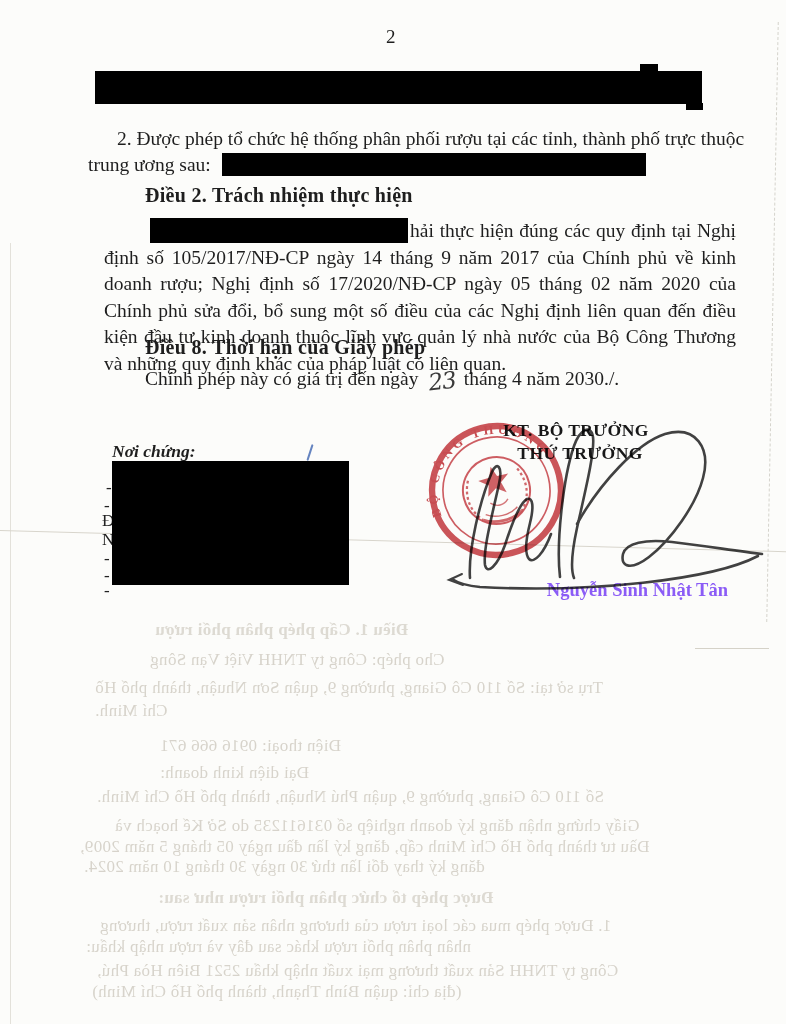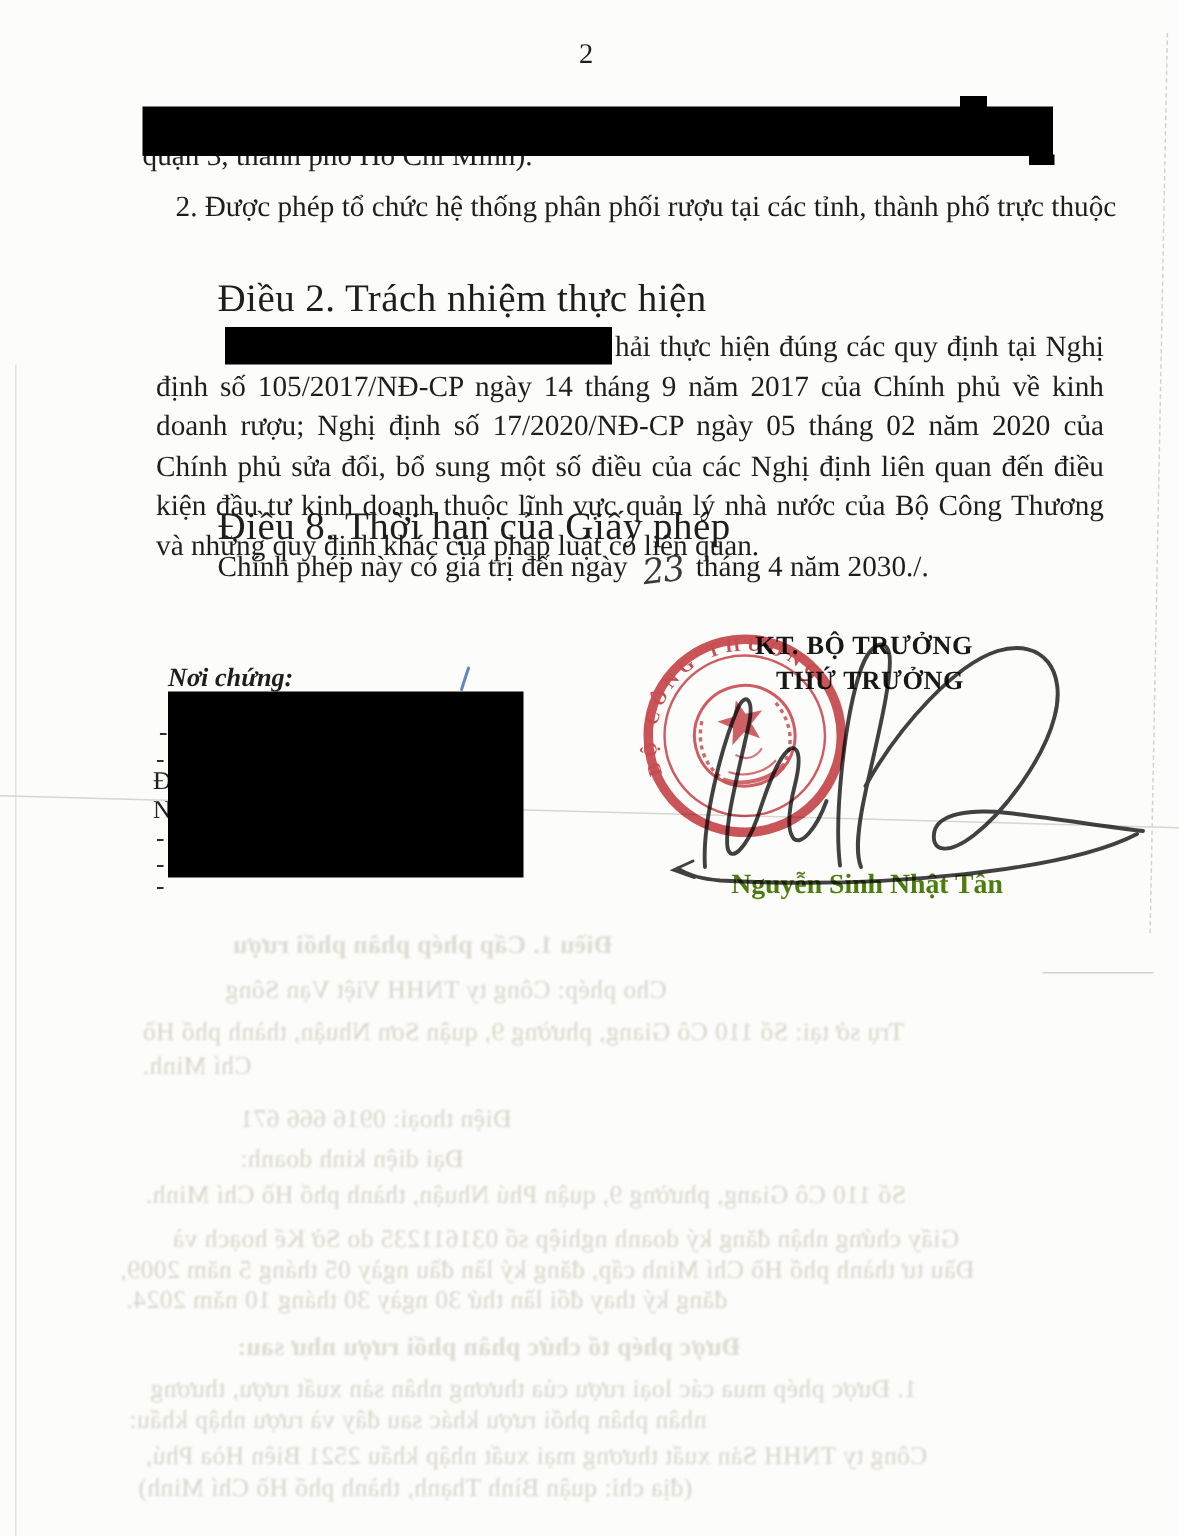--- a/index.html
+++ b/index.html
@@ -13,21 +13,21 @@
   body{background:#e8e8e6;font-family:"Liberation Serif",serif;}
   #page{
     position:relative;width:786px;height:1024px;margin:0 auto;
     background:var(--paper);overflow:hidden;color:var(--ink);
   }
   .abs{position:absolute;}
   .body-text{font-size:19.5px;line-height:26.5px;color:var(--ink);}
   .redact{background:#000;display:inline-block;}
   .redact-block{position:absolute;background:#000;z-index:6;}
   .page-num{font-size:19px;}
-  .heading{font-size:26px;font-weight:normal;letter-spacing:.3px;}
+  .heading{font-size:20px;font-weight:bold;letter-spacing:.3px;}
   .handwritten{
     font-family:"DejaVu Serif",serif;font-style:italic;font-size:23px;
     display:inline-block;transform:rotate(-7deg) translateY(4px);
     letter-spacing:-1px;color:#3a3a3a;margin:0 8px 0 10px;
   }
   .ghost-line{
     position:absolute;white-space:nowrap;color:var(--ghost);
     transform:scaleX(-1);filter:blur(0.7px);opacity:.5;
     font-size:17px;z-index:1;letter-spacing:.3px;
   }
@@ -53,22 +53,22 @@
   }
   .blue-slash{
     position:absolute;left:309px;top:444px;width:2px;height:17px;
     background:#4a6fb5;transform:rotate(18deg);border-radius:1px;z-index:5;opacity:.85;
   }
   .sign-title{
     position:absolute;width:260px;text-align:center;font-weight:bold;
     font-size:17.5px;letter-spacing:.4px;z-index:4;color:#181818;
   }
   .signer-name{
-    position:absolute;width:300px;text-align:center;font-weight:bold;
-    font-size:18.5px;z-index:7;color:#4d7c0f;
+    position:absolute;width:300px;text-align:right;font-weight:bold;
+    font-size:18.5px;z-index:7;color:#8b5cf6;
   }
   .noi-nhan{font-size:17.5px;font-weight:bold;font-style:italic;}
   svg{overflow:visible;}
   #stamp-svg{mix-blend-mode:multiply;opacity:.9;z-index:8;}
   #signature-svg{mix-blend-mode:multiply;z-index:9;}
 </style>
 </head>
 <body>
 
 <div id="page">
@@ -91,27 +91,30 @@
       <span class="ghost-line" style="left: 84px; top: 857px;">đăng ký thay đổi lần thứ 30 ngày 30 tháng 10 năm 2024.</span>
       <span class="ghost-line gbold" style="left: 158px; top: 888px;">Được phép tổ chức phân phối rượu như sau:</span>
       <span class="ghost-line" style="left: 100px; top: 916px;">1. Được phép mua các loại rượu của thương nhân sản xuất rượu, thương</span>
       <span class="ghost-line" style="left: 86px; top: 937px;">nhân phân phối rượu khác sau đây và rượu nhập khẩu:</span>
       <span class="ghost-line" style="left: 97px; top: 961px;">Công ty TNHH Sản xuất thương mại xuất nhập khẩu 2521 Biên Hòa Phú,</span>
       <span class="ghost-line" style="left: 92px; top: 982px;">(địa chỉ: quận Bình Thạnh, thành phố Hồ Chí Minh)</span>
     </div>
 
   <div class="abs page-num" style="left:386px;top:26px;">2</div>
 
-  <div class="abs body-text" style="left:95px;top:92px;z-index:3;">quận 3, thành phố Hồ Chí Minh).</div>
 
   <div class="redact-block" style="left:95px;top:71px;width:607px;height:33px;"></div>
   <div class="redact-block" style="left:640px;top:64px;width:18px;height:9px;"></div>
   <div class="redact-block" style="left:686px;top:103px;width:17px;height:7px;"></div>
 
   <div class="abs body-text" style="left:88px;top:126px;width:634px;z-index:3;margin-left:29px;">2. Được phép tổ chức hệ thống phân phối rượu tại các tỉnh, thành phố trực thuộc</div>
+  <div class="abs body-text" style="left:88px;top:152px;width:634px;z-index:3;">
+    <span>trung ương sau:</span>
+    <span class="redact" style="width:424px;height:23px;vertical-align:-5px;margin-left:6px;"></span>
+  </div>
 
   <div class="abs heading" style="left:145px;top:184px;z-index:3;">Điều 2. Trách nhiệm thực hiện</div>
 
   <div class="abs body-text" style="left:104px;top:218px;width:632px;text-align:justify;z-index:3;font-family:Liberation Serif, serif;">
     <span class="redact" style="width:258px;height:25px;vertical-align:-6px;margin-left:46px;margin-right:2px;"></span><span>hải thực hiện đúng các quy định tại Nghị định số 105/2017/NĐ-CP ngày 14 tháng 9 năm 2017 của Chính phủ về kinh doanh rượu; Nghị định số 17/2020/NĐ-CP ngày 05 tháng 02 năm 2020 của Chính phủ sửa đổi, bổ sung một số điều của các Nghị định liên quan đến điều kiện đầu tư kinh doanh thuộc lĩnh vực quản lý nhà nước của Bộ Công Thương và những quy định khác của pháp luật có liên quan.</span>
   </div>
 
   <div class="abs heading" style="left:145px;top:336px;z-index:3;">Điều 8. Thời hạn của Giấy phép</div>
 
   <div class="abs body-text" style="left:145px;top:364px;width:600px;z-index:3;">

